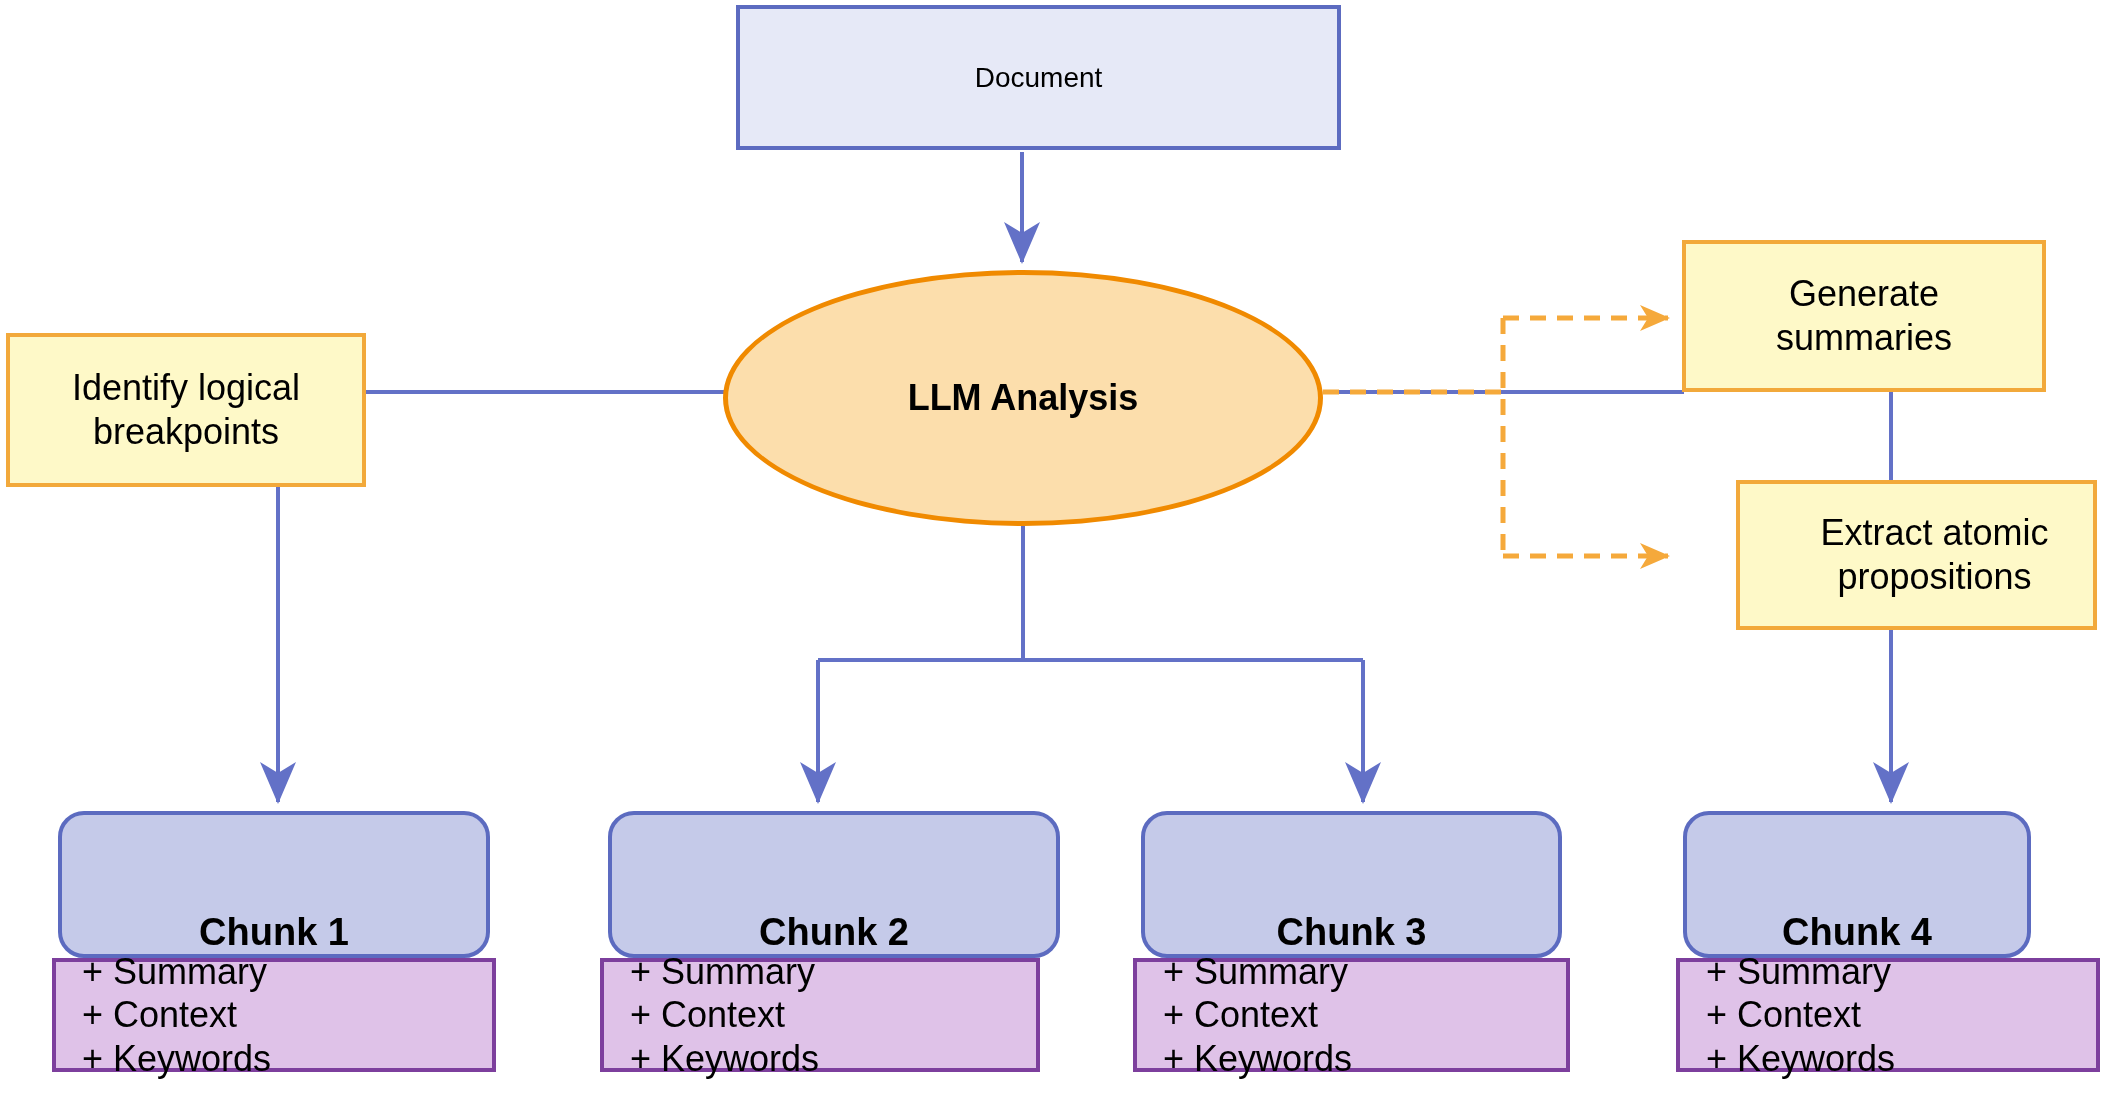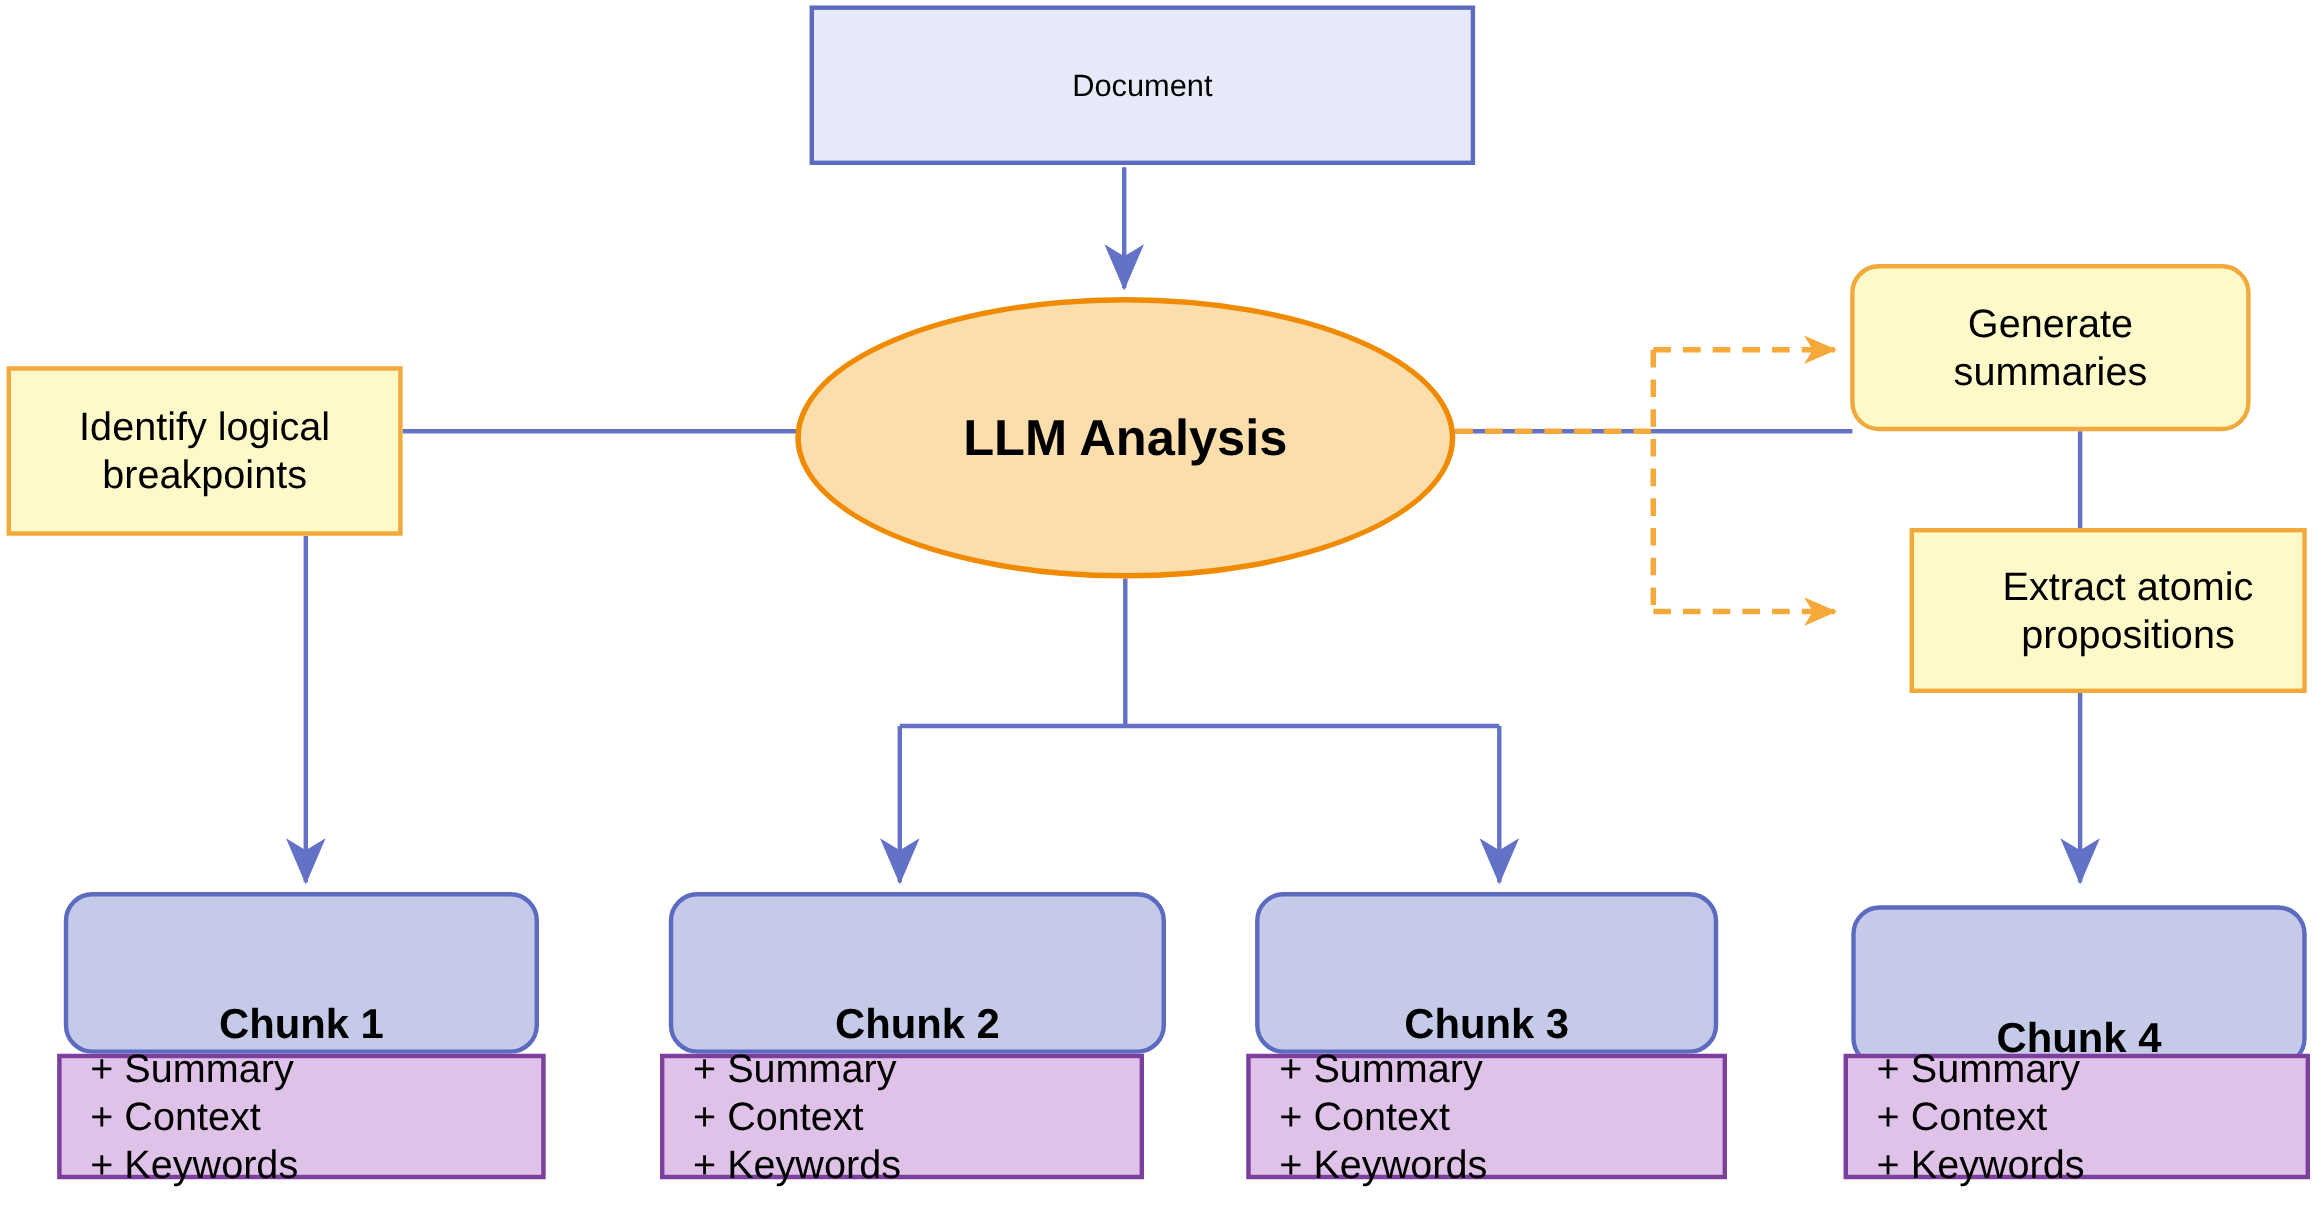--- a/index.html
+++ b/index.html
@@ -15,35 +15,35 @@
   .fill-orange{fill:var(--dash-orange);}
   .node{position:absolute;box-sizing:border-box;display:flex;align-items:center;justify-content:center;text-align:center;}
   .label{white-space:pre-line;}
   
   #node-document{left:720px;top:5px;width:605px;height:145px;
     background:var(--document-fill);border:4px solid var(--node-blue-border);
     font-size:28px;font-weight:normal;margin-left:16px;}
   
   #node-llm{left:723px;top:270px;width:600px;height:256px;border-radius:50%;
     background:var(--ellipse-fill);border:5px solid var(--ellipse-border);
-    font-size:46px;font-weight:bold;align-items:center;}
+    font-size:36px;font-weight:bold;align-items:center;}
   
   .yellow{background:var(--yellow-fill);border:4px solid var(--yellow-border);font-size:36px;line-height:1.22;}
   #node-identify{left:6px;top:333px;width:360px;height:154px;}
-  #node-generate{left:1682px;top:240px;width:364px;height:152px;border-radius:26px;}
+  #node-generate{left:1682px;top:240px;width:364px;height:152px;}
   #node-generate .label{max-width:250px;}
   #node-extract{left:1736px;top:480px;width:361px;height:150px;padding-left:36px;}
   #node-extract .label{max-width:270px;}
   
   .chunk-head{background:var(--chunk-fill);border:4px solid var(--node-blue-border);
     border-radius:26px;font-size:38px;font-weight:bold;top:811px;height:147px;align-items:flex-end;}
   #chunk1-head{left:58px;width:432px;}
   #chunk2-head{left:608px;width:452px;}
   #chunk3-head{left:1141px;width:421px;}
-  #chunk4-head{left:1683px;width:414px;margin-top:12px;}
+  #chunk4-head{left:1683px;width:348px;}
   
   .chunk-props{background:var(--purple-fill);border:4px solid var(--purple-border);
     top:958px;height:114px;flex-direction:column;align-items:flex-start;justify-content:center;
     font-size:36px;line-height:1.2;padding-left:26px;text-align:left;}
   #chunk1-props{left:52px;width:444px;}
   #chunk2-props{left:600px;width:440px;}
   #chunk3-props{left:1133px;width:437px;}
   #chunk4-props{left:1676px;width:424px;}
 </style>
 </head>

